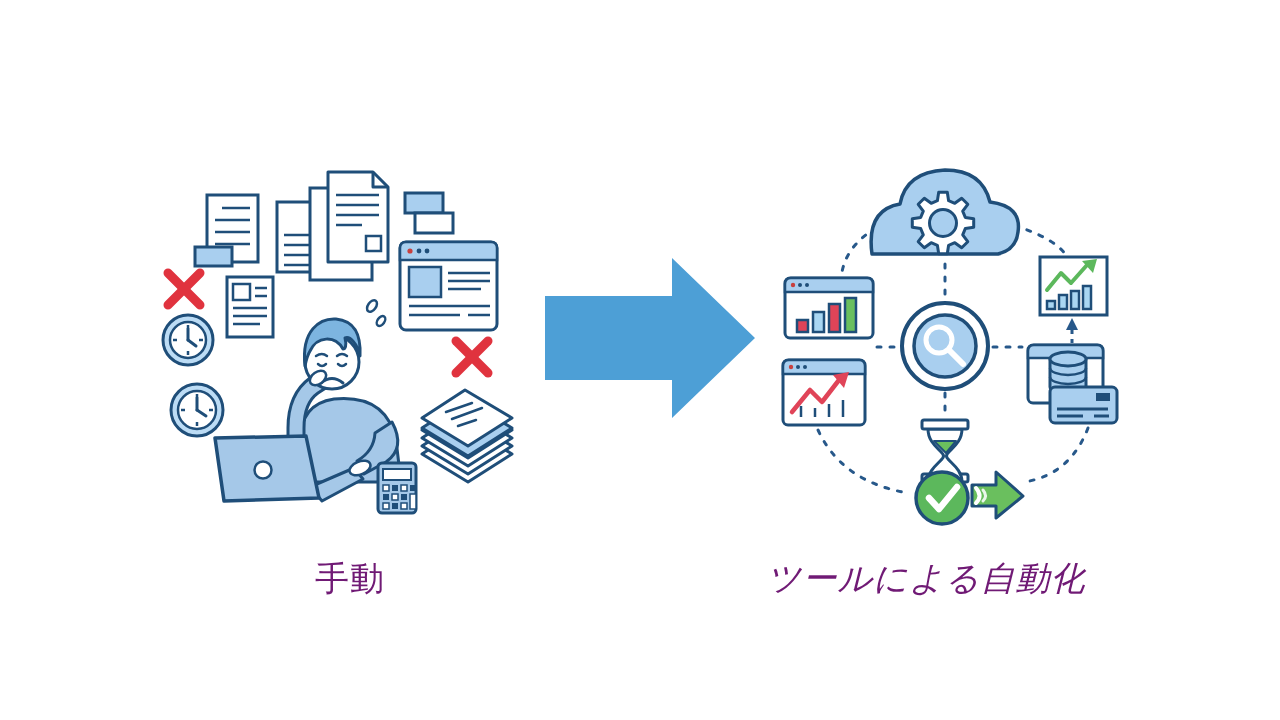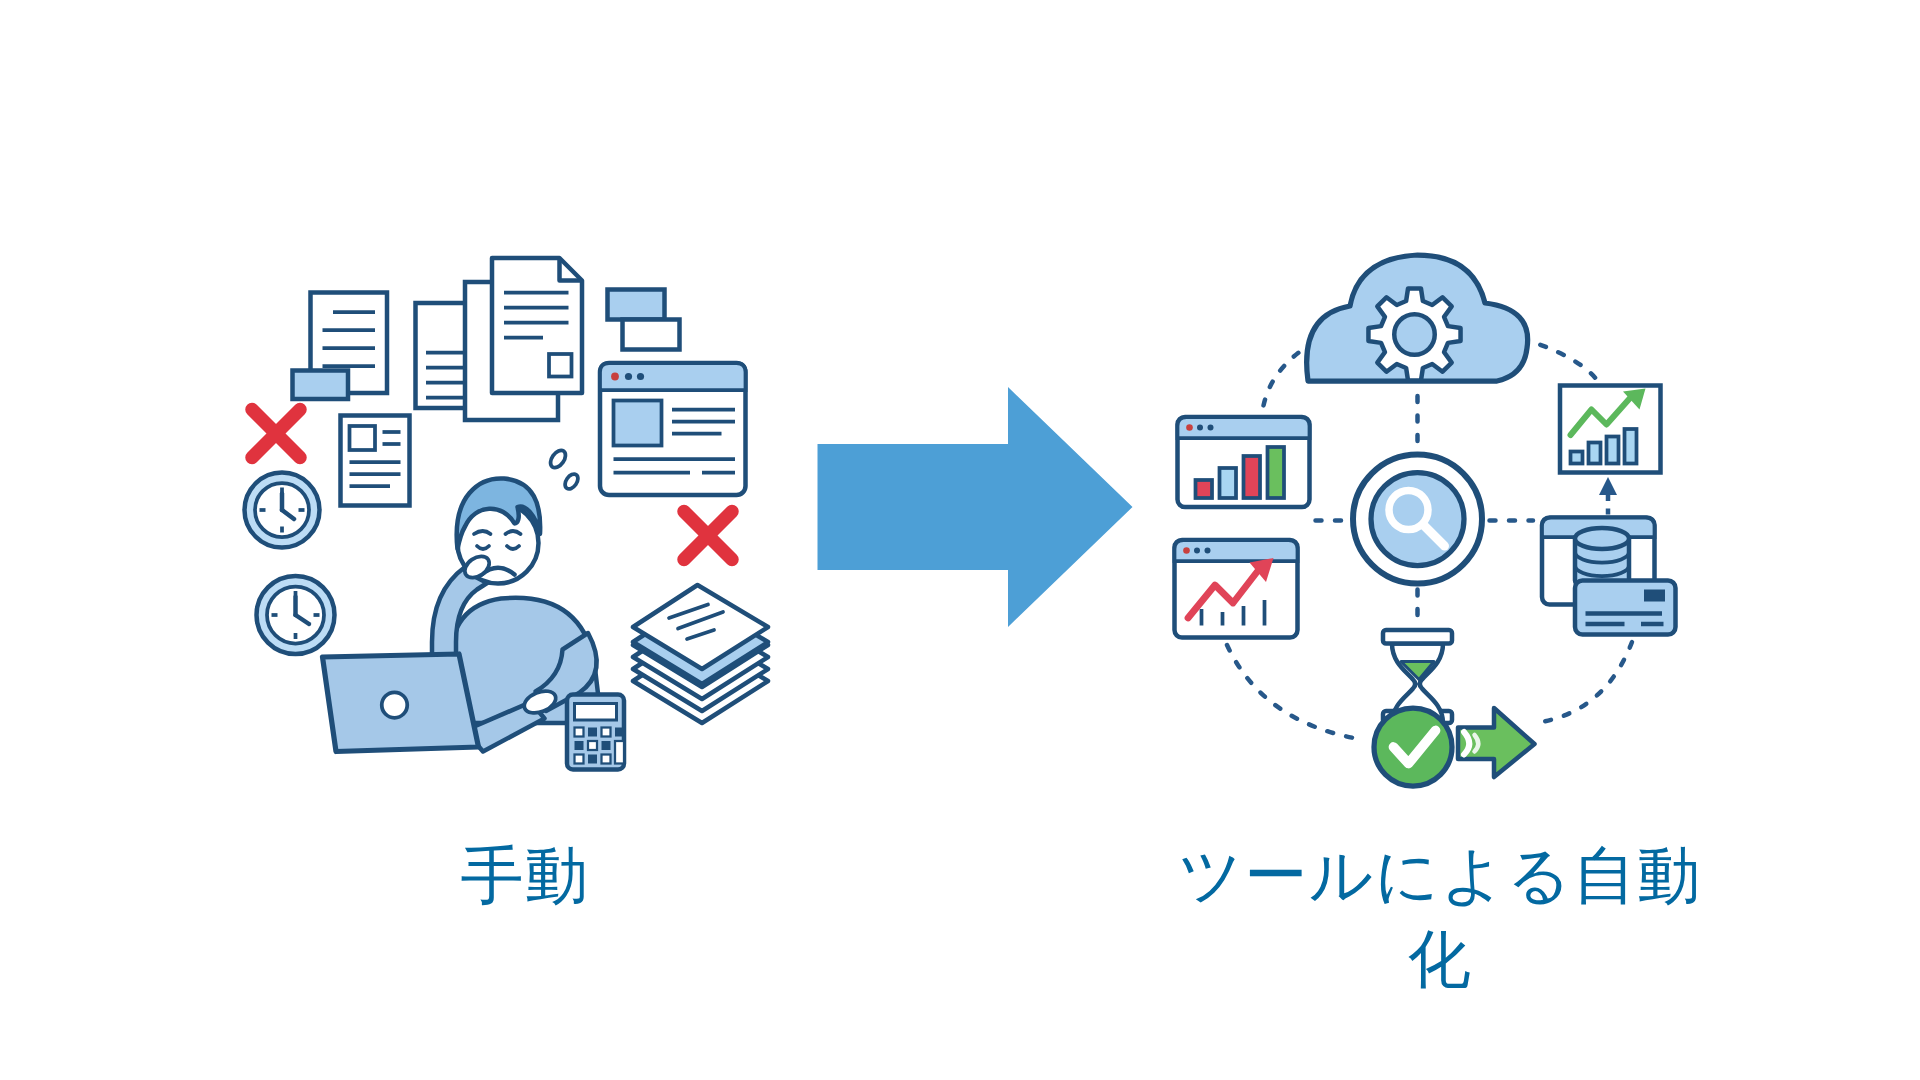--- a/index.html
+++ b/index.html
@@ -6,24 +6,24 @@
   .canvas{
     position:relative;width:1280px;height:720px;background:#ffffff;
     font-family:"Liberation Sans",sans-serif;overflow:hidden;
   }
   .scene{position:absolute;margin:0;padding:0;}
   .scene-left{left:160px;top:150px;width:380px;height:390px;}
   .scene-right{left:770px;top:160px;width:380px;height:380px;}
   .big-arrow{position:absolute;left:540px;top:255px;width:220px;height:165px;}
   .caption{
     position:absolute;top:556px;width:380px;text-align:center;
-    font-size:42px;font-weight:500;color:#0369a1;letter-spacing:1px;
+    font-size:34px;font-weight:500;color:#701a75;letter-spacing:1px;
   }
   .caption-left{left:160px;}
-  .caption-right{left:770px;}
+  .caption-right{left:736px;font-style:italic;}
   svg{display:block;width:100%;height:100%;}
 </style>
 </head>
 <body>
 
 <div class="canvas">
 
   <figure class="scene scene-left">
     <svg viewBox="0 0 380 390">
 

